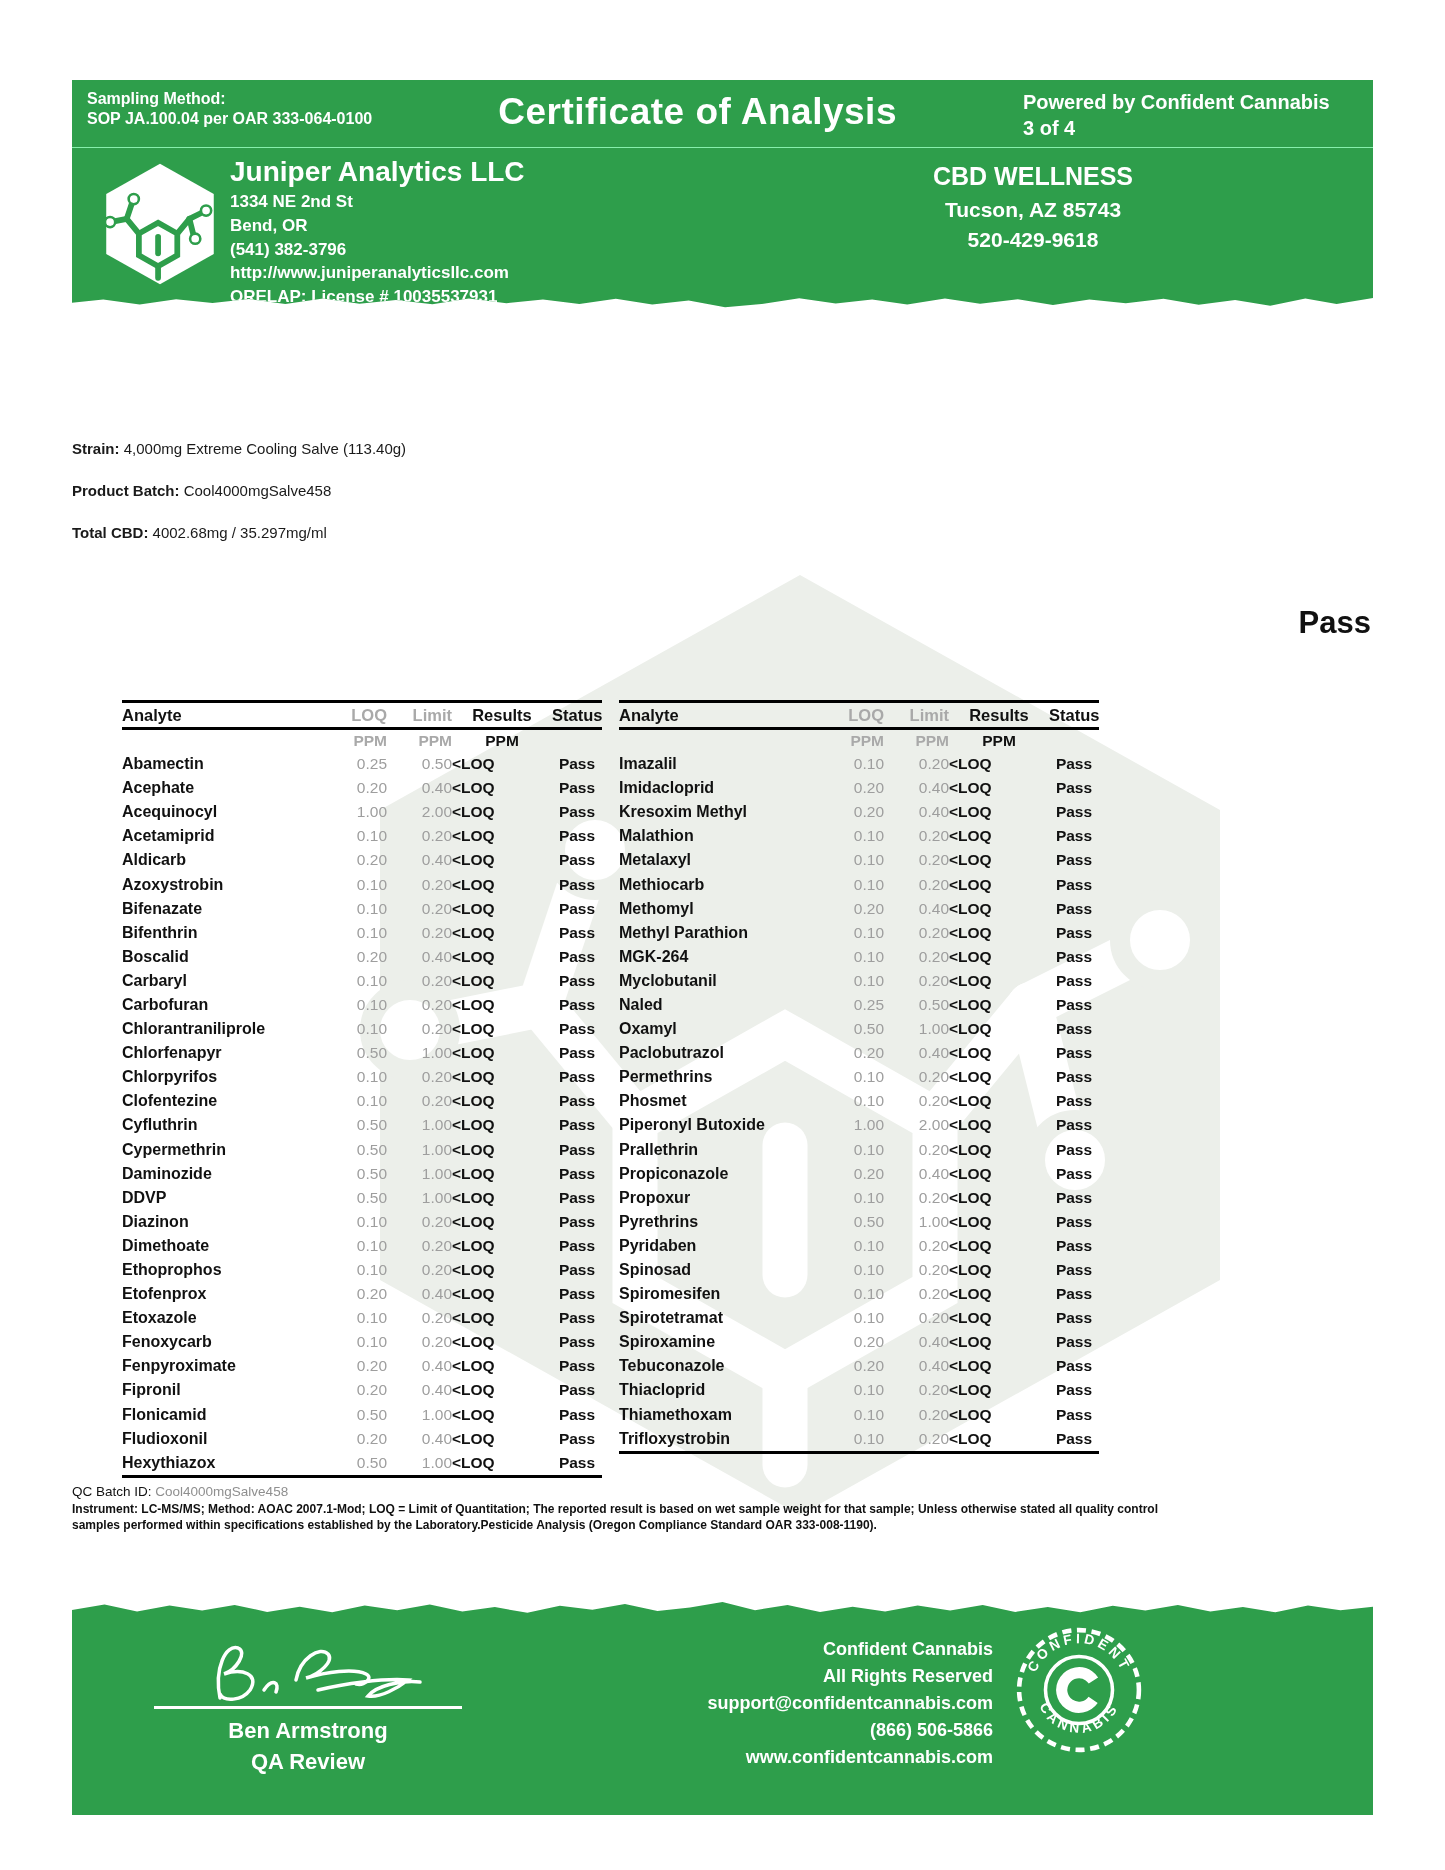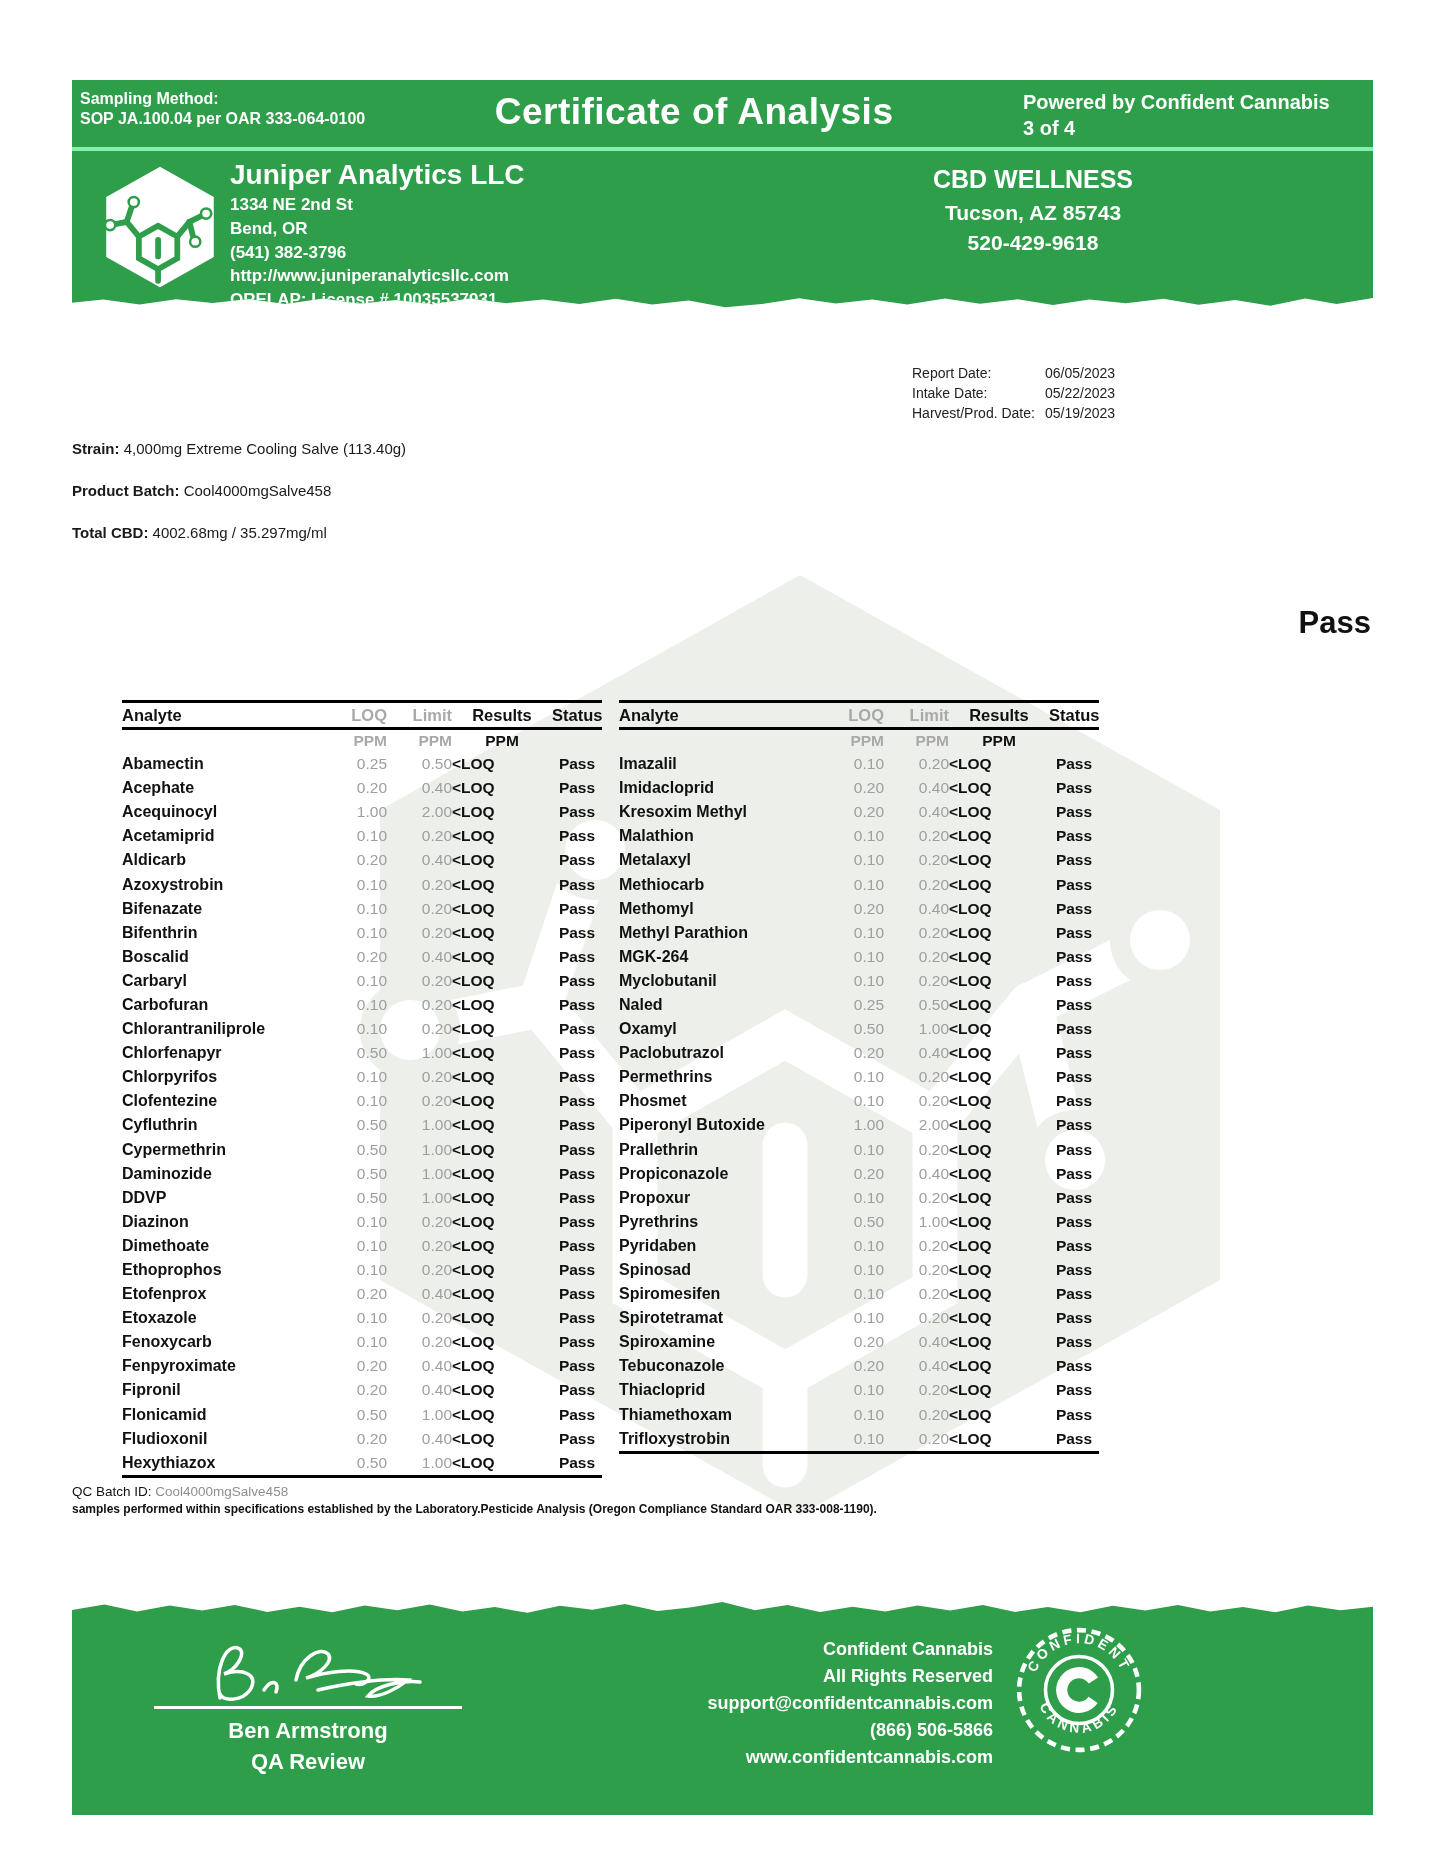--- a/index.html
+++ b/index.html
@@ -8,21 +8,21 @@
 
   
   .watermark { position:absolute; left:300px; top:545px; width:1000px; height:1000px; z-index:0; }
 
   
   .green-header {
     position:absolute; left:72px; top:80px; width:1301px; height:232px;
     background:#2E9E4B; color:#fff; z-index:1;
     clip-path:polygon(0% 0%,100% 0%,100% 94%,97.2% 96.5%,94.8% 94.2%,92.1% 97.3%,89.4% 94.8%,86.6% 96.9%,83.9% 94.3%,81% 96.2%,78.2% 94.6%,75.4% 97%,72.7% 94.5%,69.8% 96.4%,67.1% 94.2%,64.2% 96.8%,61.5% 94.6%,58.7% 96.3%,55.9% 94.1%,53% 96.6%,50.2% 98%,47.4% 95%,44.6% 96.8%,41.8% 94.3%,39% 96.5%,36.2% 94.6%,33.4% 96.2%,30.5% 94.2%,27.7% 96.7%,24.9% 94.8%,22.1% 96.4%,19.3% 94.2%,16.4% 96.6%,13.6% 94.4%,10.8% 96.1%,8% 94.5%,5.2% 96.8%,2.4% 94.6%,0% 96%);
   }
-  .header-top { display:flex; align-items:flex-start; padding:9px 20px 6px 8px; border-bottom:4px solid #86efac; }
+  .header-top { display:flex; align-items:flex-start; padding:9px 20px 6px 15px; border-bottom:1px solid #86efac; }
   .sampling { font-weight:bold; font-size:16px; line-height:1.25; }
   .coa-title { flex:1; text-align:center; font-size:37px; font-weight:bold; letter-spacing:0.5px; margin-top:2px; }
   .powered { width:330px; text-align:left; font-weight:bold; font-size:20px; line-height:1.3; padding-right:225px; white-space:nowrap; }
   .header-main { display:flex; padding:8px 0 0 24px; }
   .hexlogo { width:128px; height:128px; flex:0 0 auto; margin-top:4px; }
   .labinfo { margin-left:6px; font-weight:bold; }
   .lab-name { font-size:28px; margin-bottom:2px; }
   .lab-line { font-size:17px; line-height:1.4; }
   .clientinfo { margin-left:auto; margin-right:240px; text-align:center; font-weight:bold; margin-top:6px; }
   .client-name { font-size:25px; margin-bottom:4px; }
@@ -148,34 +148,20 @@
         <div class="lab-line">ORELAP: License # 10035537931</div>
       </div>
       <div class="clientinfo">
         <div class="client-name">CBD WELLNESS</div>
         <div class="client-line">Tucson, AZ 85743</div>
         <div class="client-line">520-429-9618</div>
       </div>
     </div>
   </div>
 
-  <div class="dates">
-    <div class="drow">
-      <span>Report Date:</span>
-      <span>06/05/2023</span>
-    </div>
-    <div class="drow">
-      <span>Intake Date:</span>
-      <span>05/22/2023</span>
-    </div>
-    <div class="drow">
-      <span>Harvest/Prod. Date:</span>
-      <span>05/19/2023</span>
-    </div>
-  </div>
 
   <div class="sample">
     <div class="sline">
       <b>Strain:</b>
       <span>4,000mg Extreme Cooling Salve (113.40g)</span>
     </div>
     <div class="sline">
       <b>Product Batch:</b>
       <span>Cool4000mgSalve458</span>
     </div>
@@ -633,20 +619,21 @@
           </div>
         </div>
     </div>
   </div>
 
   <div class="footnotes">
     <div class="qcline">
       <span class="lbl">QC Batch ID:</span>
       <span class="val">Cool4000mgSalve458</span>
     </div>
+    <div class="note">Instrument: LC-MS/MS; Method: AOAC 2007.1-Mod; LOQ = Limit of Quantitation; The reported result is based on wet sample weight for that sample; Unless otherwise stated all quality control</div>
     <div class="note">samples performed within specifications established by the Laboratory.Pesticide Analysis (Oregon Compliance Standard OAR 333-008-1190).</div>
   </div>
 
   <div class="green-footer">
     <div class="sigblock">
       <svg width="280" height="88" viewBox="0 0 280 88" aria-hidden="true">
         <g stroke="#ffffff" stroke-width="3.5" fill="none" stroke-linecap="round">
           <path d="M52,70 C46,40 58,16 70,20 C80,24 68,42 56,46 C74,40 92,46 82,62 C74,73 56,74 52,66"></path>
           <path d="M96,62 C104,50 112,54 108,64"></path>
           <path d="M128,52 C132,30 152,18 160,26 C166,33 152,46 138,50 C158,44 186,40 198,46 C206,50 196,58 188,56"></path>

